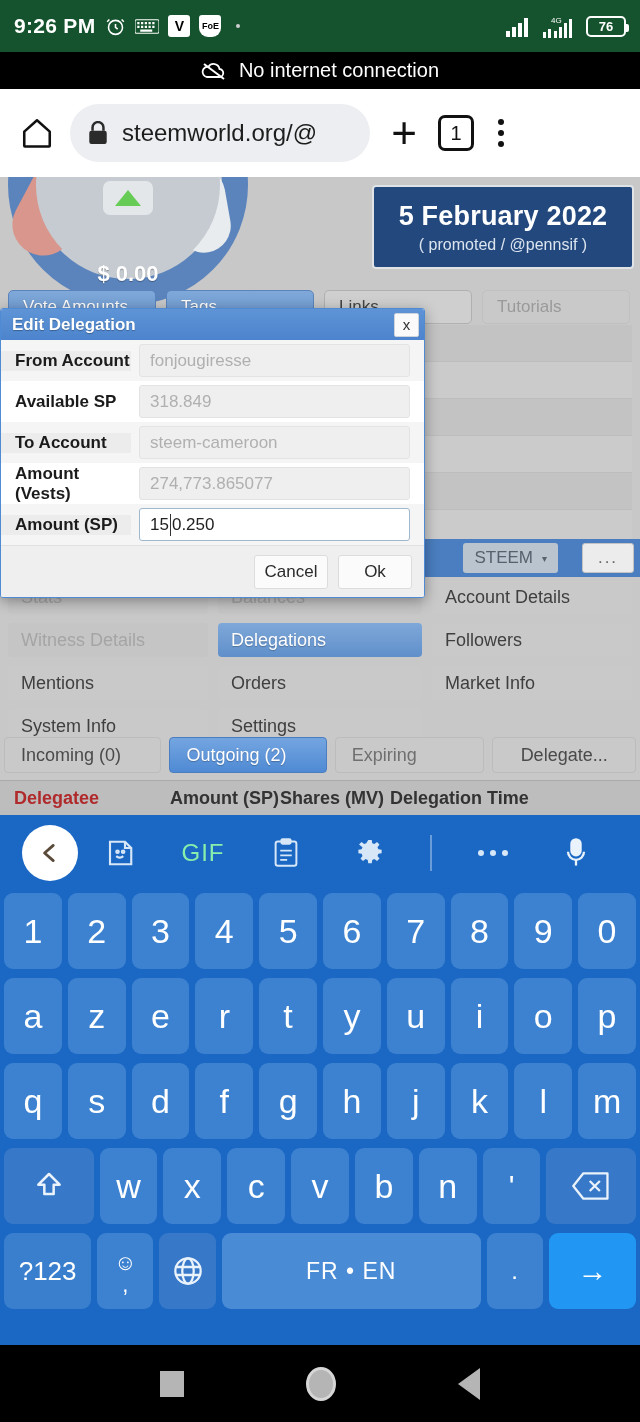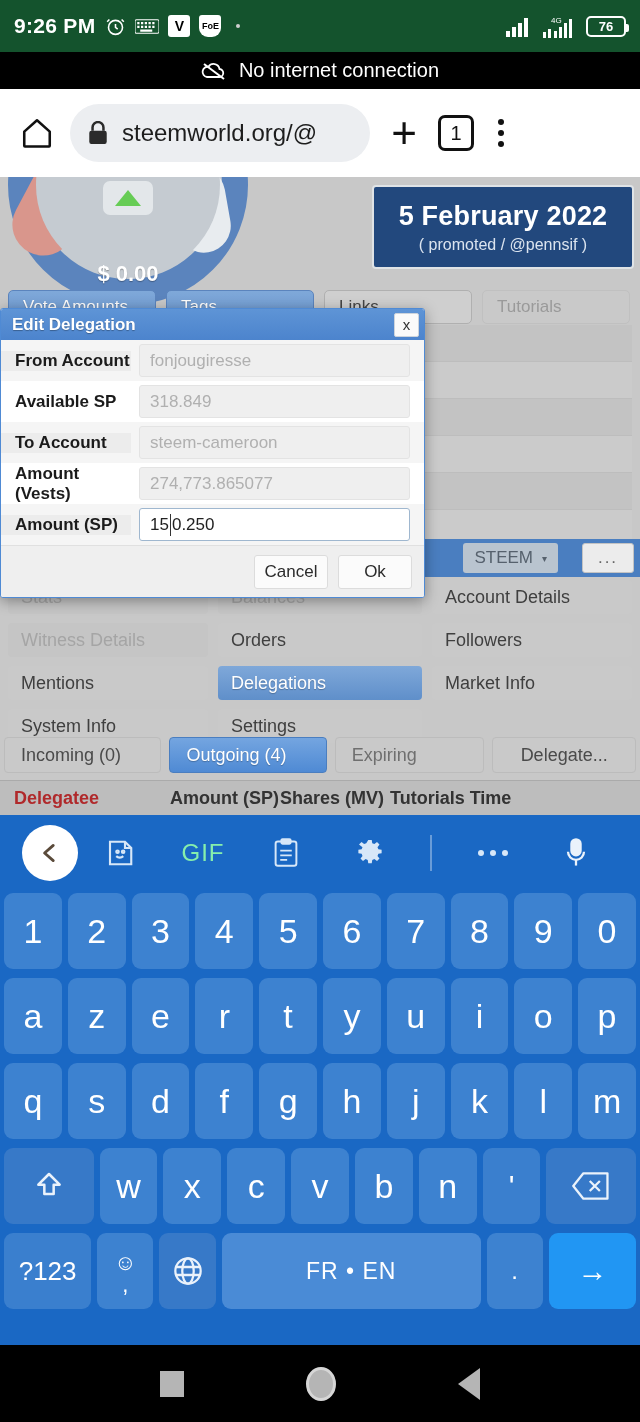--- a/index.html
+++ b/index.html
@@ -399,44 +399,44 @@
 
     <div class="navgrid">
       <div class="navcol c1">
         <div class="navbtn faded">Stats</div>
         <div class="navbtn faded">Witness Details</div>
         <div class="navbtn">Mentions</div>
         <div class="navbtn">System Info</div>
       </div>
       <div class="navcol c2">
         <div class="navbtn faded">Balances</div>
+        <div class="navbtn sel">Delegations</div>
         <div class="navbtn">Orders</div>
-        <div class="navbtn sel">Delegations</div>
         <div class="navbtn">Settings</div>
       </div>
       <div class="navcol c3">
         <div class="navbtn">Account Details</div>
         <div class="navbtn">Followers</div>
         <div class="navbtn">Market Info</div>
         <div class="navbtn empty"></div>
       </div>
     </div>
 
     <div class="subtabs">
       <div class="subtab" style="width:160px">Incoming (0)</div>
-      <div class="subtab sel" style="width:160px">Outgoing (4)</div>
+      <div class="subtab sel" style="width:160px">Outgoing (2)</div>
       <div class="subtab faint" style="width:152px">Expiring</div>
       <div class="subtab" style="width:146px;justify-content:center">Delegate...</div>
     </div>
 
     <div class="tblhead">
       <div class="th delegatee">Delegatee</div>
       <div class="th amt">Amount (SP)</div>
       <div class="th shares">Shares (MV)</div>
-      <div class="th dtime">Tutorials Time</div>
+      <div class="th dtime">Delegation Time</div>
     </div>
 
   </div>
 
   <div class="modal">
     <div class="modal-title">
       <span class="t">Edit Delegation</span>
       <span class="modal-close">x</span>
     </div>
 

